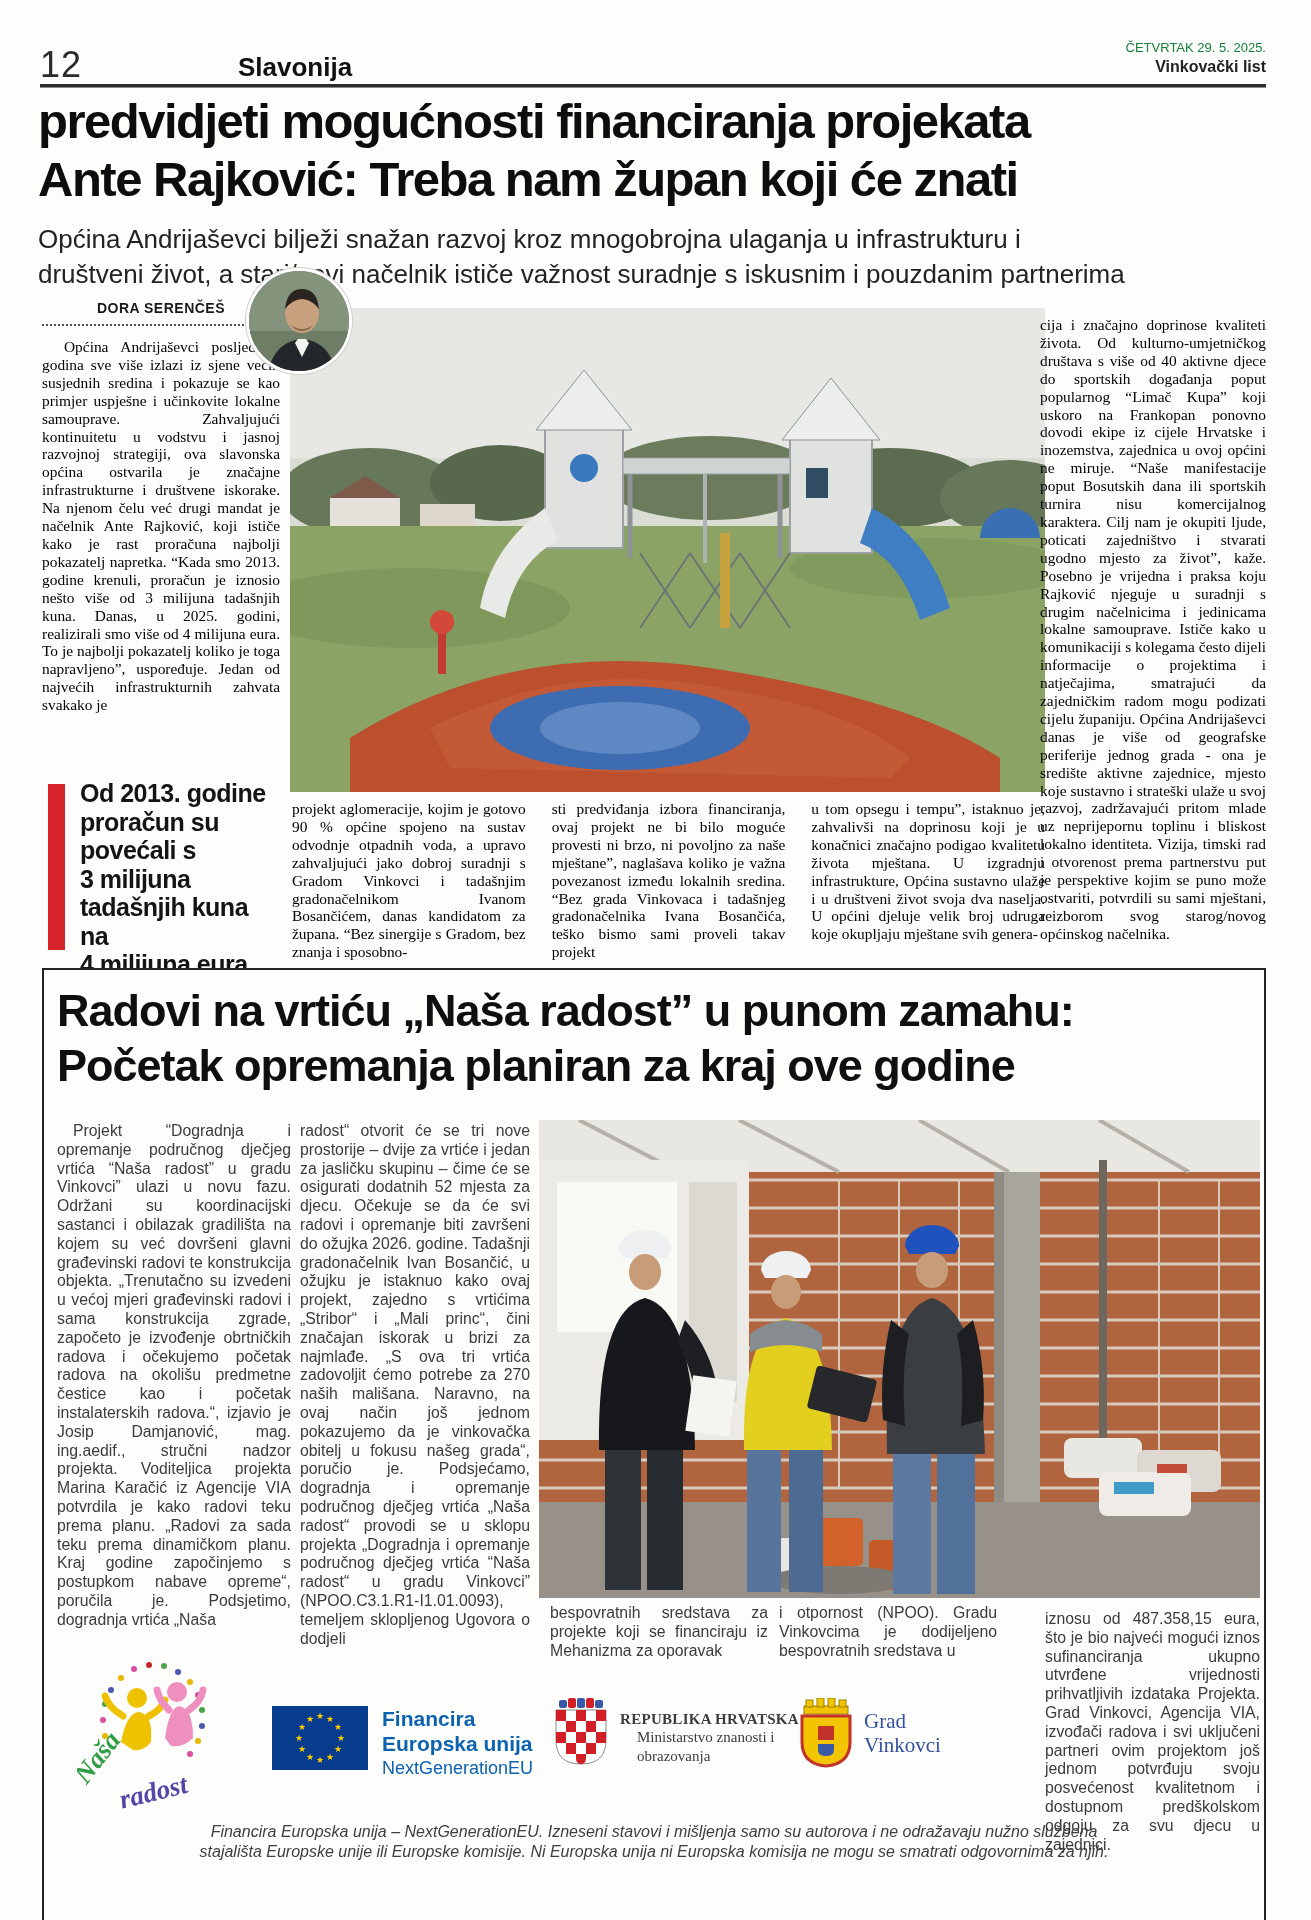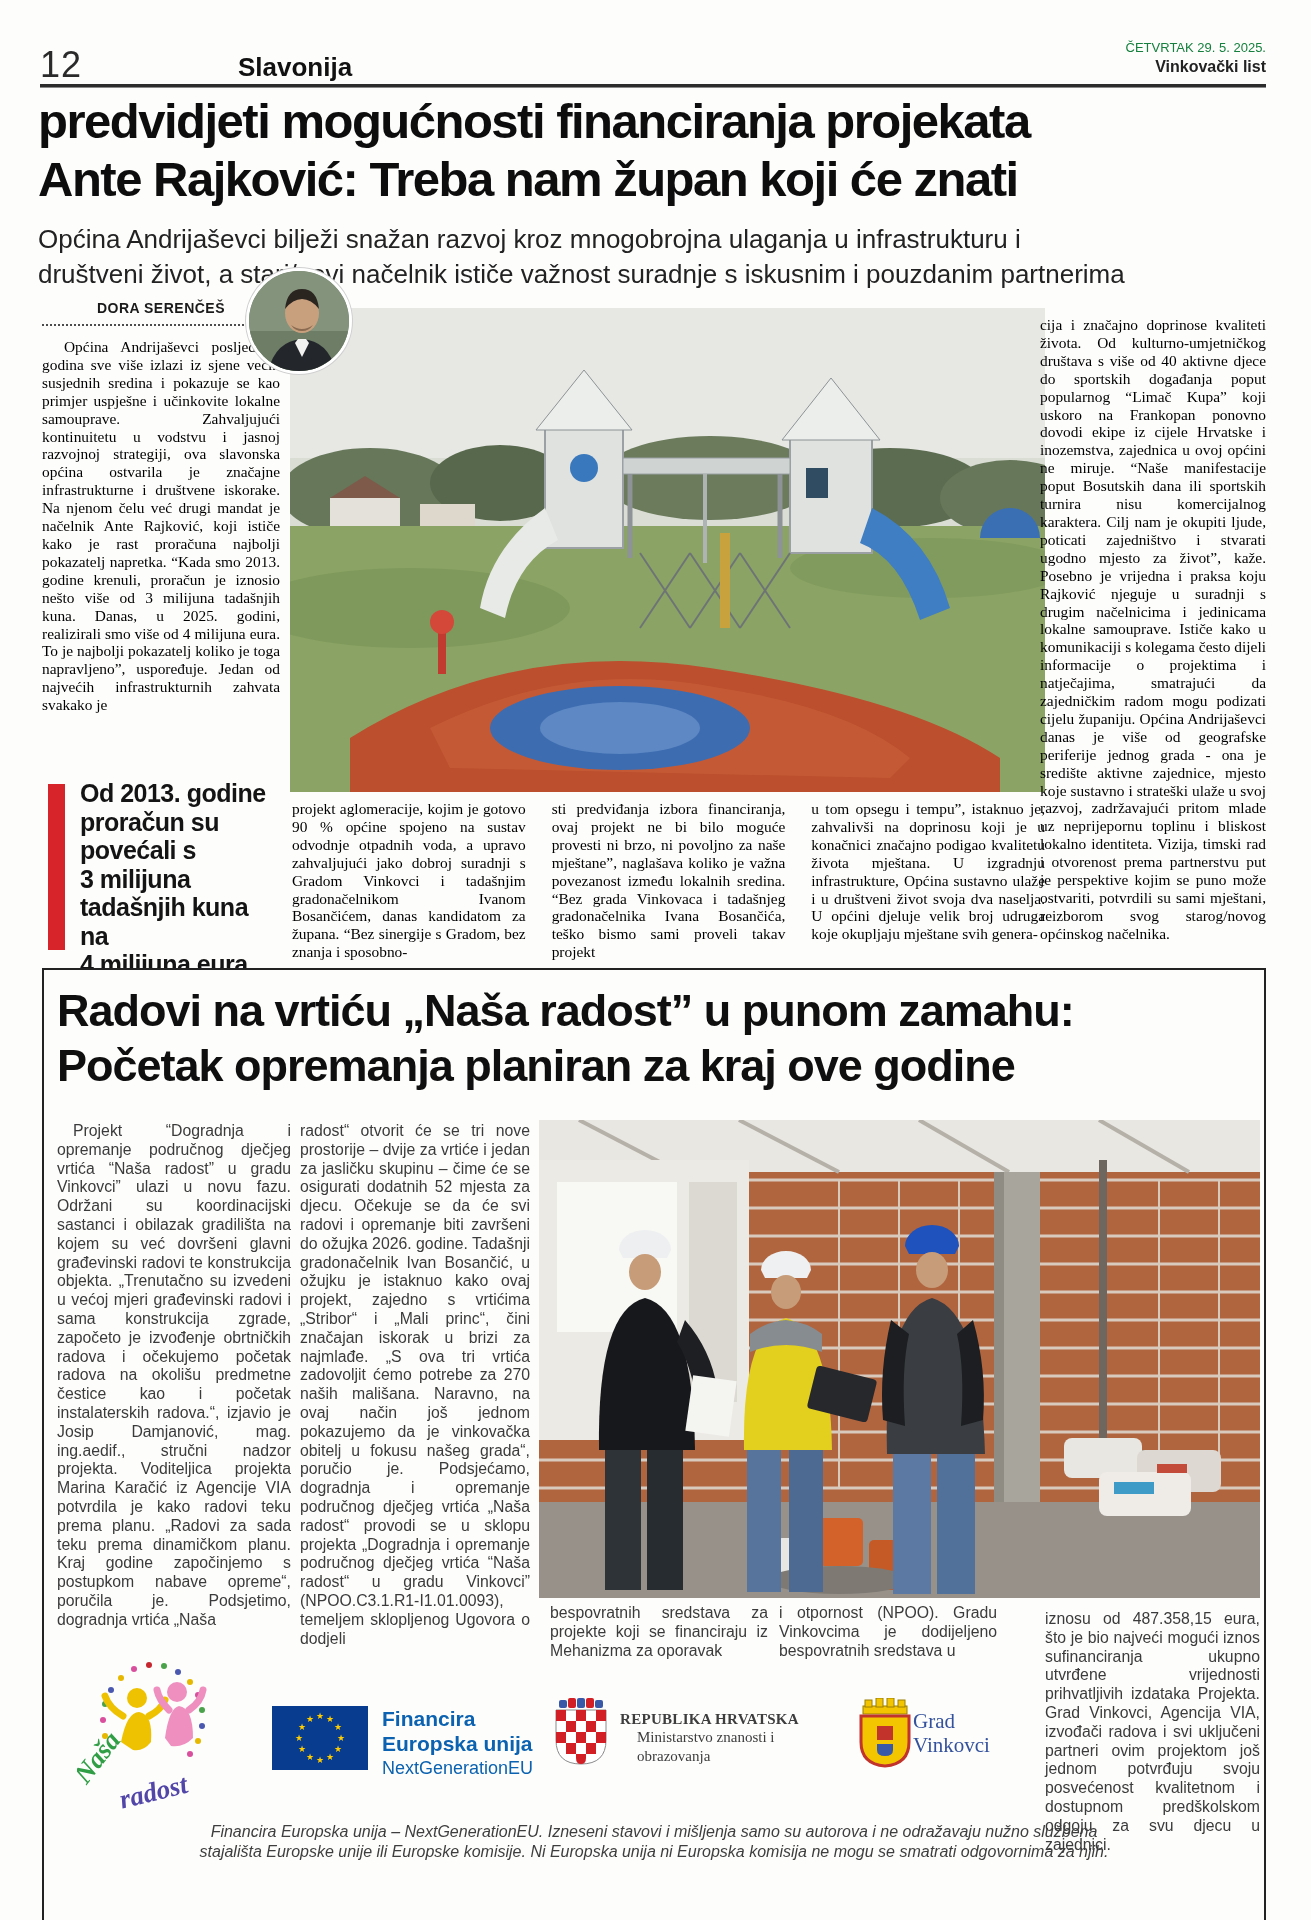--- a/index.html
+++ b/index.html
@@ -50,21 +50,21 @@
   .a2-colD { position:absolute; left:735px; top:634px; width:218px; }
   .a2-colE { position:absolute; left:1001px; top:640px; width:215px; }
   
   .logo-nr { position:absolute; left:33px; top:680px; width:146px; height:168px; }
   .logo-eu { position:absolute; left:228px; top:736px; display:flex; gap:14px; align-items:flex-start; }
   .eu-text div:nth-child(1), .eu-text div:nth-child(2) { font-size:21px; font-weight:700; line-height:25px; }
   .eu-text div:nth-child(3) { font-size:18px; line-height:24px; }
   .logo-hr { position:absolute; left:510px; top:728px; display:flex; gap:12px; align-items:flex-end; }
   .hr-text div:nth-child(1){ font-family:"Liberation Serif",serif; font-size:15px; font-weight:700; color:#3d3d3d; letter-spacing:.3px;}
   .hr-text div:nth-child(2), .hr-text div:nth-child(3){ font-family:"Liberation Serif",serif; font-size:15px; color:#3d3d3d; line-height:19px;margin-left:17px;}
-  .logo-vk { position:absolute; left:813px; top:728px; display:flex; gap:0; align-items:center; }
+  .logo-vk { position:absolute; left:754px; top:728px; display:flex; gap:10px; align-items:center; }
   .vk-text div { font-family:"Liberation Serif",serif; font-size:21px; line-height:24px; color:#33519c; }
   .disclaimer { position:absolute; left:0; top:852px; width:100%; text-align:center;
                 font-style:italic; font-size:16px; line-height:20px; color:#3e3e3e; }
   .vl-promo { position:absolute; right:14px; bottom:16px; writing-mode:vertical-rl; transform:rotate(180deg);
               font-size:10px; letter-spacing:1px; color:#9b9b9b; }
 </style>
 </head>
 <body>
 
 <div class="page">

